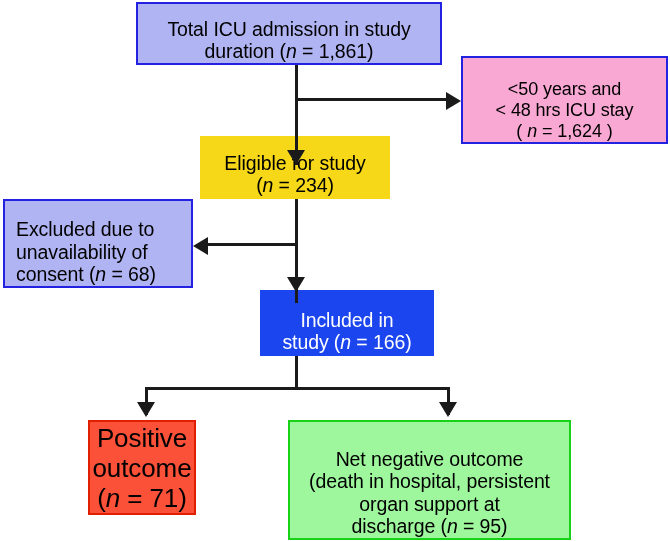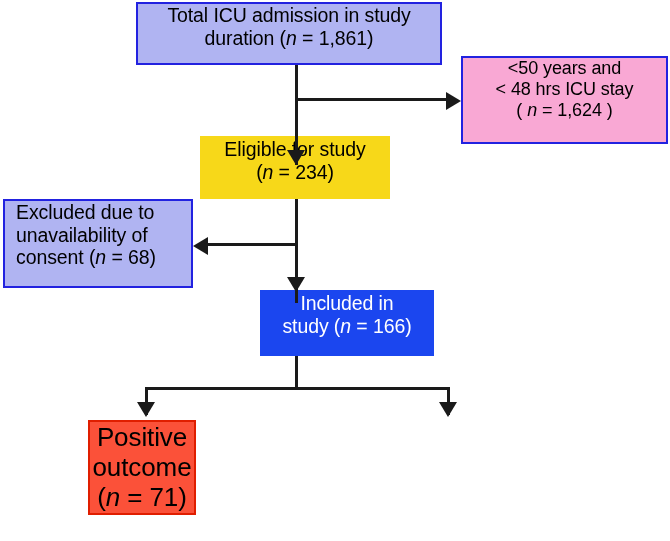--- a/index.html
+++ b/index.html
@@ -12,21 +12,21 @@
     width: 670px;
     height: 541px;
     background: #ffffff;
     font-family: "Liberation Sans", sans-serif;
     overflow: hidden;
   }
   .node {
     position: absolute;
     box-sizing: border-box;
     display: flex;
-    align-items: flex-start;
+    align-items: flex-end;
     justify-content: center;
     text-align: center;
     color: #000000;
     line-height: 1.16;
     letter-spacing: -0.1px;
   }
   .node .txt {
     width: 100%;
     padding: 0 4px;
     white-space: pre-line;
@@ -155,20 +155,23 @@
   </div>
 
   <div class="node" id="node-included">
     <span class="txt">Included in<br>study (<em>n</em> = 166)</span>
   </div>
 
   <div class="node" id="node-positive">
     <span class="txt">Positive<br>outcome<br>(<em>n</em> = 71)</span>
   </div>
 
+  <div class="node" id="node-negative">
+    <span class="txt">Net negative outcome<br>(death in hospital, persistent<br>organ support at<br>discharge (<em>n</em> = 95)</span>
+  </div>
 
   <div class="line vline" id="conn-total-down"></div>
   <div class="arrow arrow-down" id="conn-total-arrow"></div>
 
   <div class="line hline" id="conn-age-h"></div>
   <div class="arrow arrow-right" id="conn-age-arrow"></div>
 
   <div class="line vline" id="conn-elig-down"></div>
   <div class="arrow arrow-down" id="conn-elig-arrow"></div>
 

